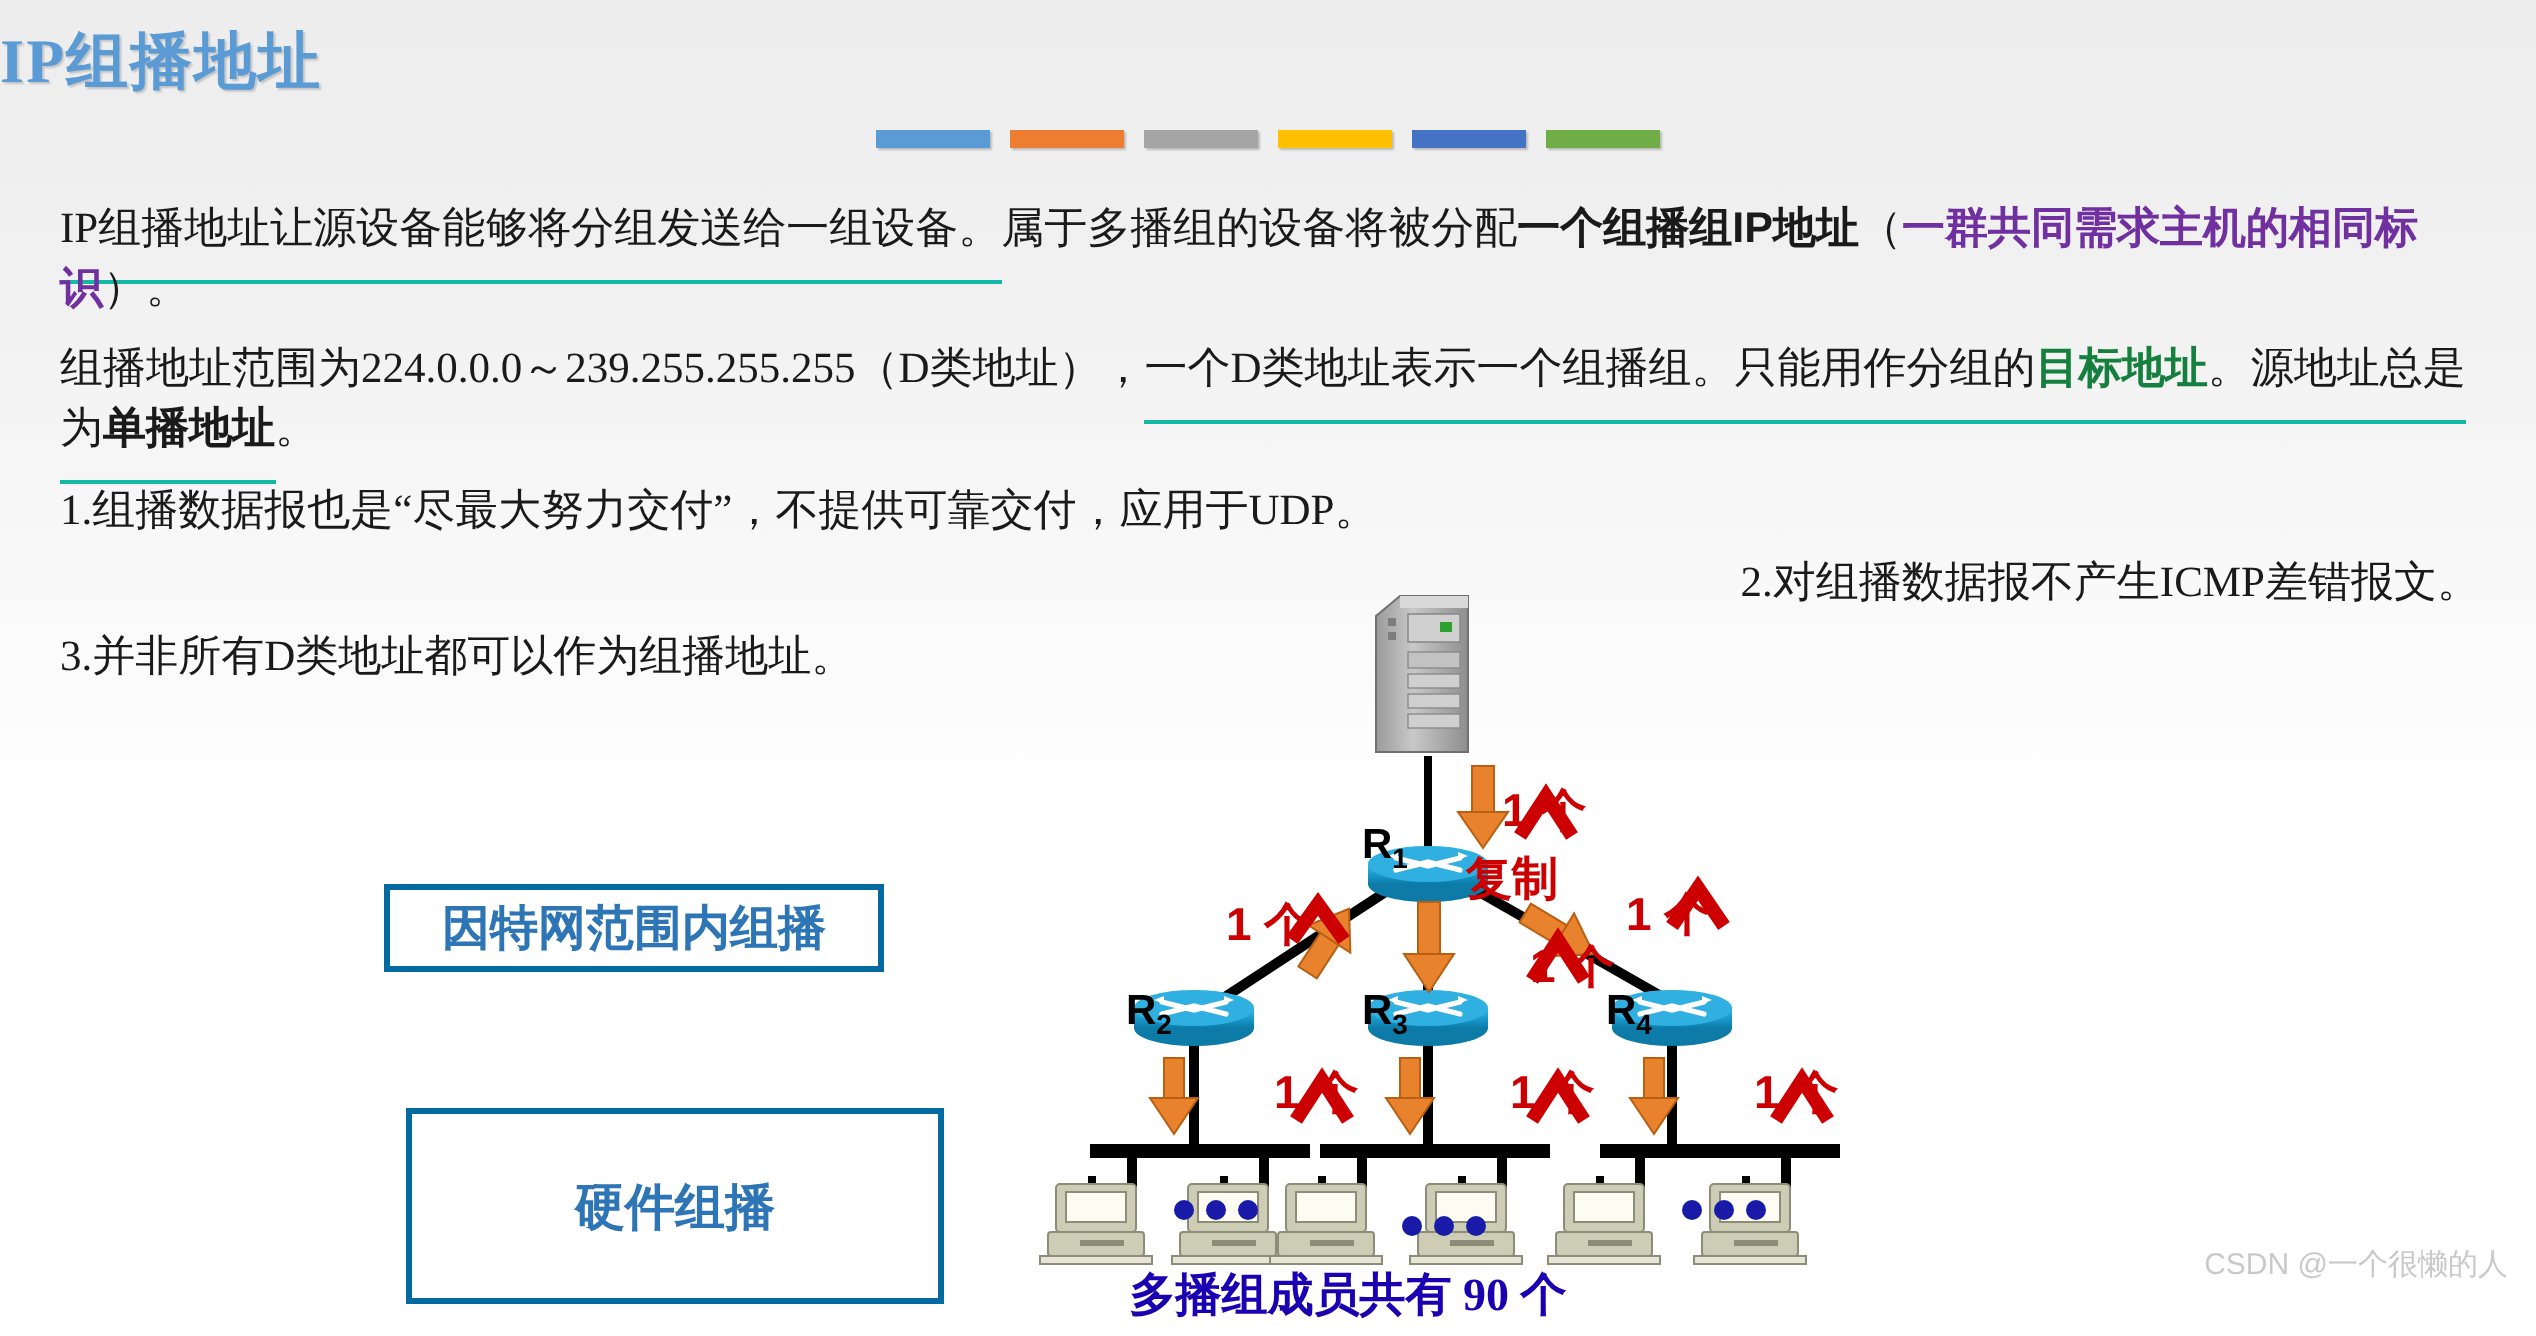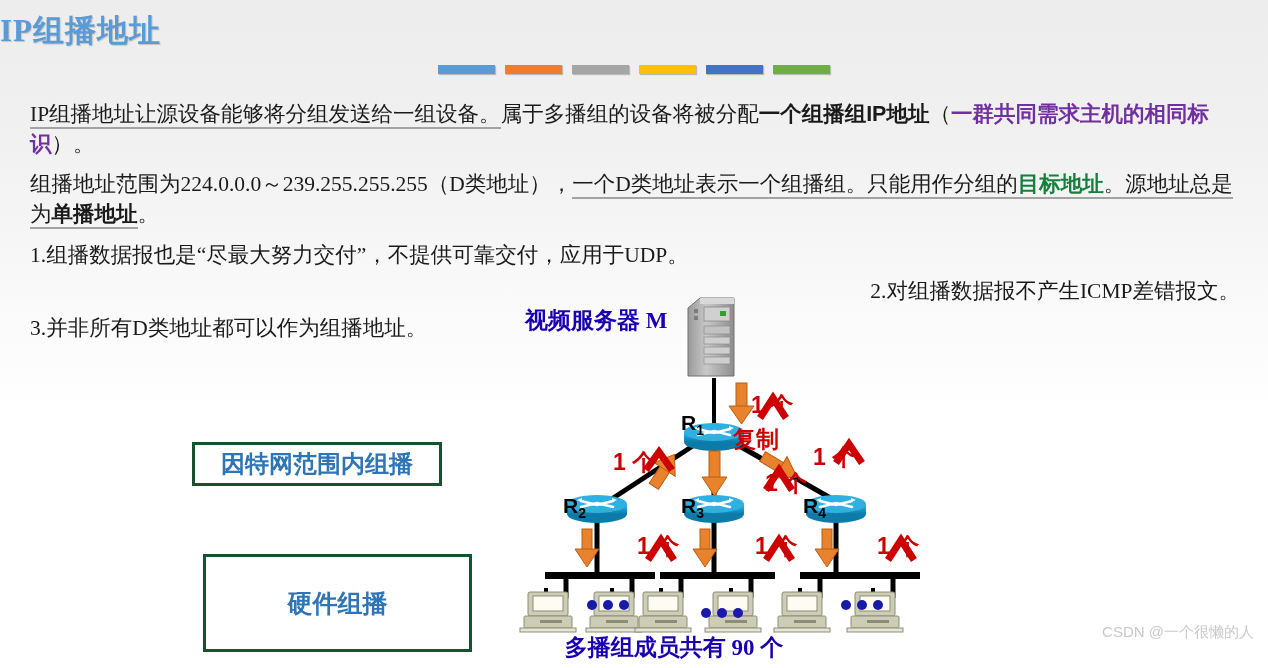--- a/index.html
+++ b/index.html
@@ -25,30 +25,30 @@
   .body-text{
     position:absolute;left:30px;top:100px;width:1210px;
     font-size:21.5px;line-height:1.38;color:#1a1a1a;
   }
   .p{margin:0 0 4px 0;}
   .p2{margin-top:11px;}
   .p3{margin-top:11px;}
   .p4{margin-top:7px;text-align:right;}
   .p5{margin-top:7px;}
   .ul-red{
-    border-bottom:2px solid #a3a3a3;
-    padding-bottom:1px;
+    border-bottom:2px solid #14b8a6;
+    padding-bottom:14px;
   }
   .bold{font-weight:bold;font-family:"Liberation Sans","DejaVu Sans",sans-serif;}
   .purple{color:#7030a0;font-weight:bold;}
   .redb{color:#15803d;font-weight:bold;}
 
   
   .redbox{
-    position:absolute;border:3px solid #14532d;background:transparent;
+    position:absolute;border:3px solid #0369a1;background:transparent;
     display:flex;align-items:center;justify-content:center;
     color:#2e75b6;font-size:24px;font-weight:bold;
     font-family:"Liberation Serif","DejaVu Serif",serif;
   }
   #box-internet{left:192px;top:442px;width:244px;height:38px;}
   #box-hardware{left:203px;top:554px;width:263px;height:92px;font-size:25px;}
 
   
   .diagram{position:absolute;left:0;top:0;width:1268px;height:668px;pointer-events:none;}
   .svg-layer{position:absolute;left:0;top:0;}
@@ -296,21 +296,20 @@
           <circle cx="624" cy="605" r="5"></circle>
         <circle cx="706" cy="613" r="5"></circle>
           <circle cx="722" cy="613" r="5"></circle>
           <circle cx="738" cy="613" r="5"></circle>
         <circle cx="846" cy="605" r="5"></circle>
           <circle cx="862" cy="605" r="5"></circle>
           <circle cx="878" cy="605" r="5"></circle>
       </g>
     </svg>
 
-    <div class="lbl lbl-server">视频服务器 M</div>
 
     <div class="lbl rlabel" style="left:681px;top:411px;">R<sub>1</sub></div>
     <div class="lbl rlabel" style="left:563px;top:494px;">R<sub>2</sub></div>
     <div class="lbl rlabel" style="left:681px;top:494px;">R<sub>3</sub></div>
     <div class="lbl rlabel" style="left:803px;top:494px;">R<sub>4</sub></div>
 
     <div class="lbl copy" style="left:733px;top:424px;">复制</div>
 
     <div class="lbl one" style="left:751px;top:390px;">1 个</div>
     <div class="lbl one" style="left:613px;top:447px;">1 个</div>

